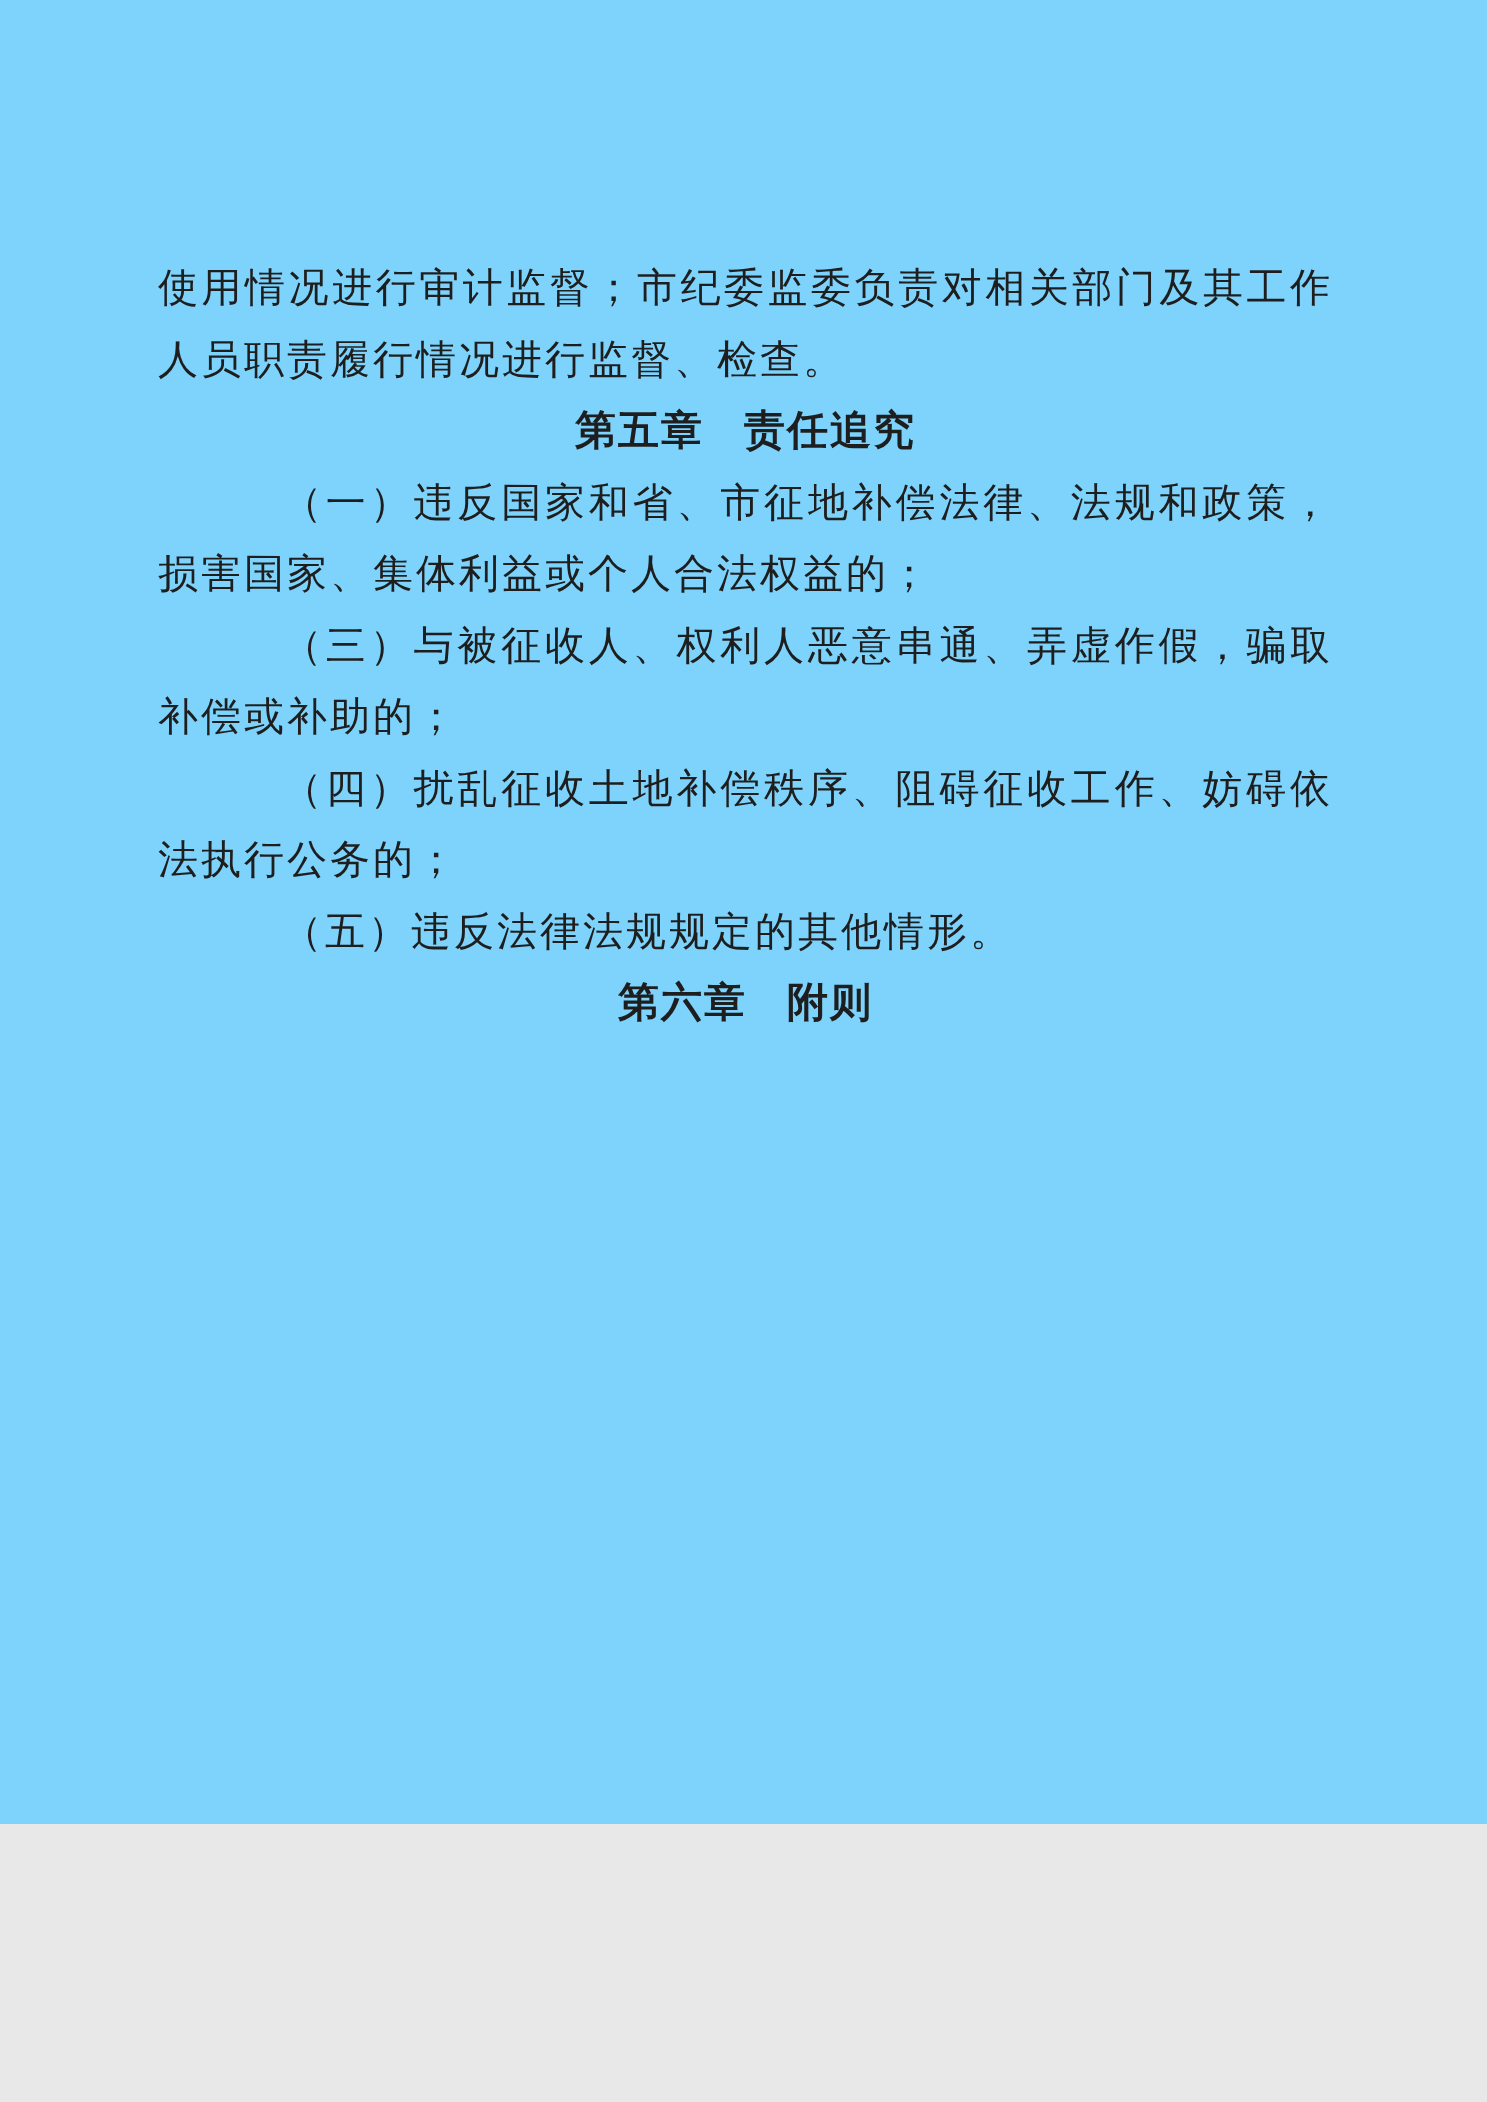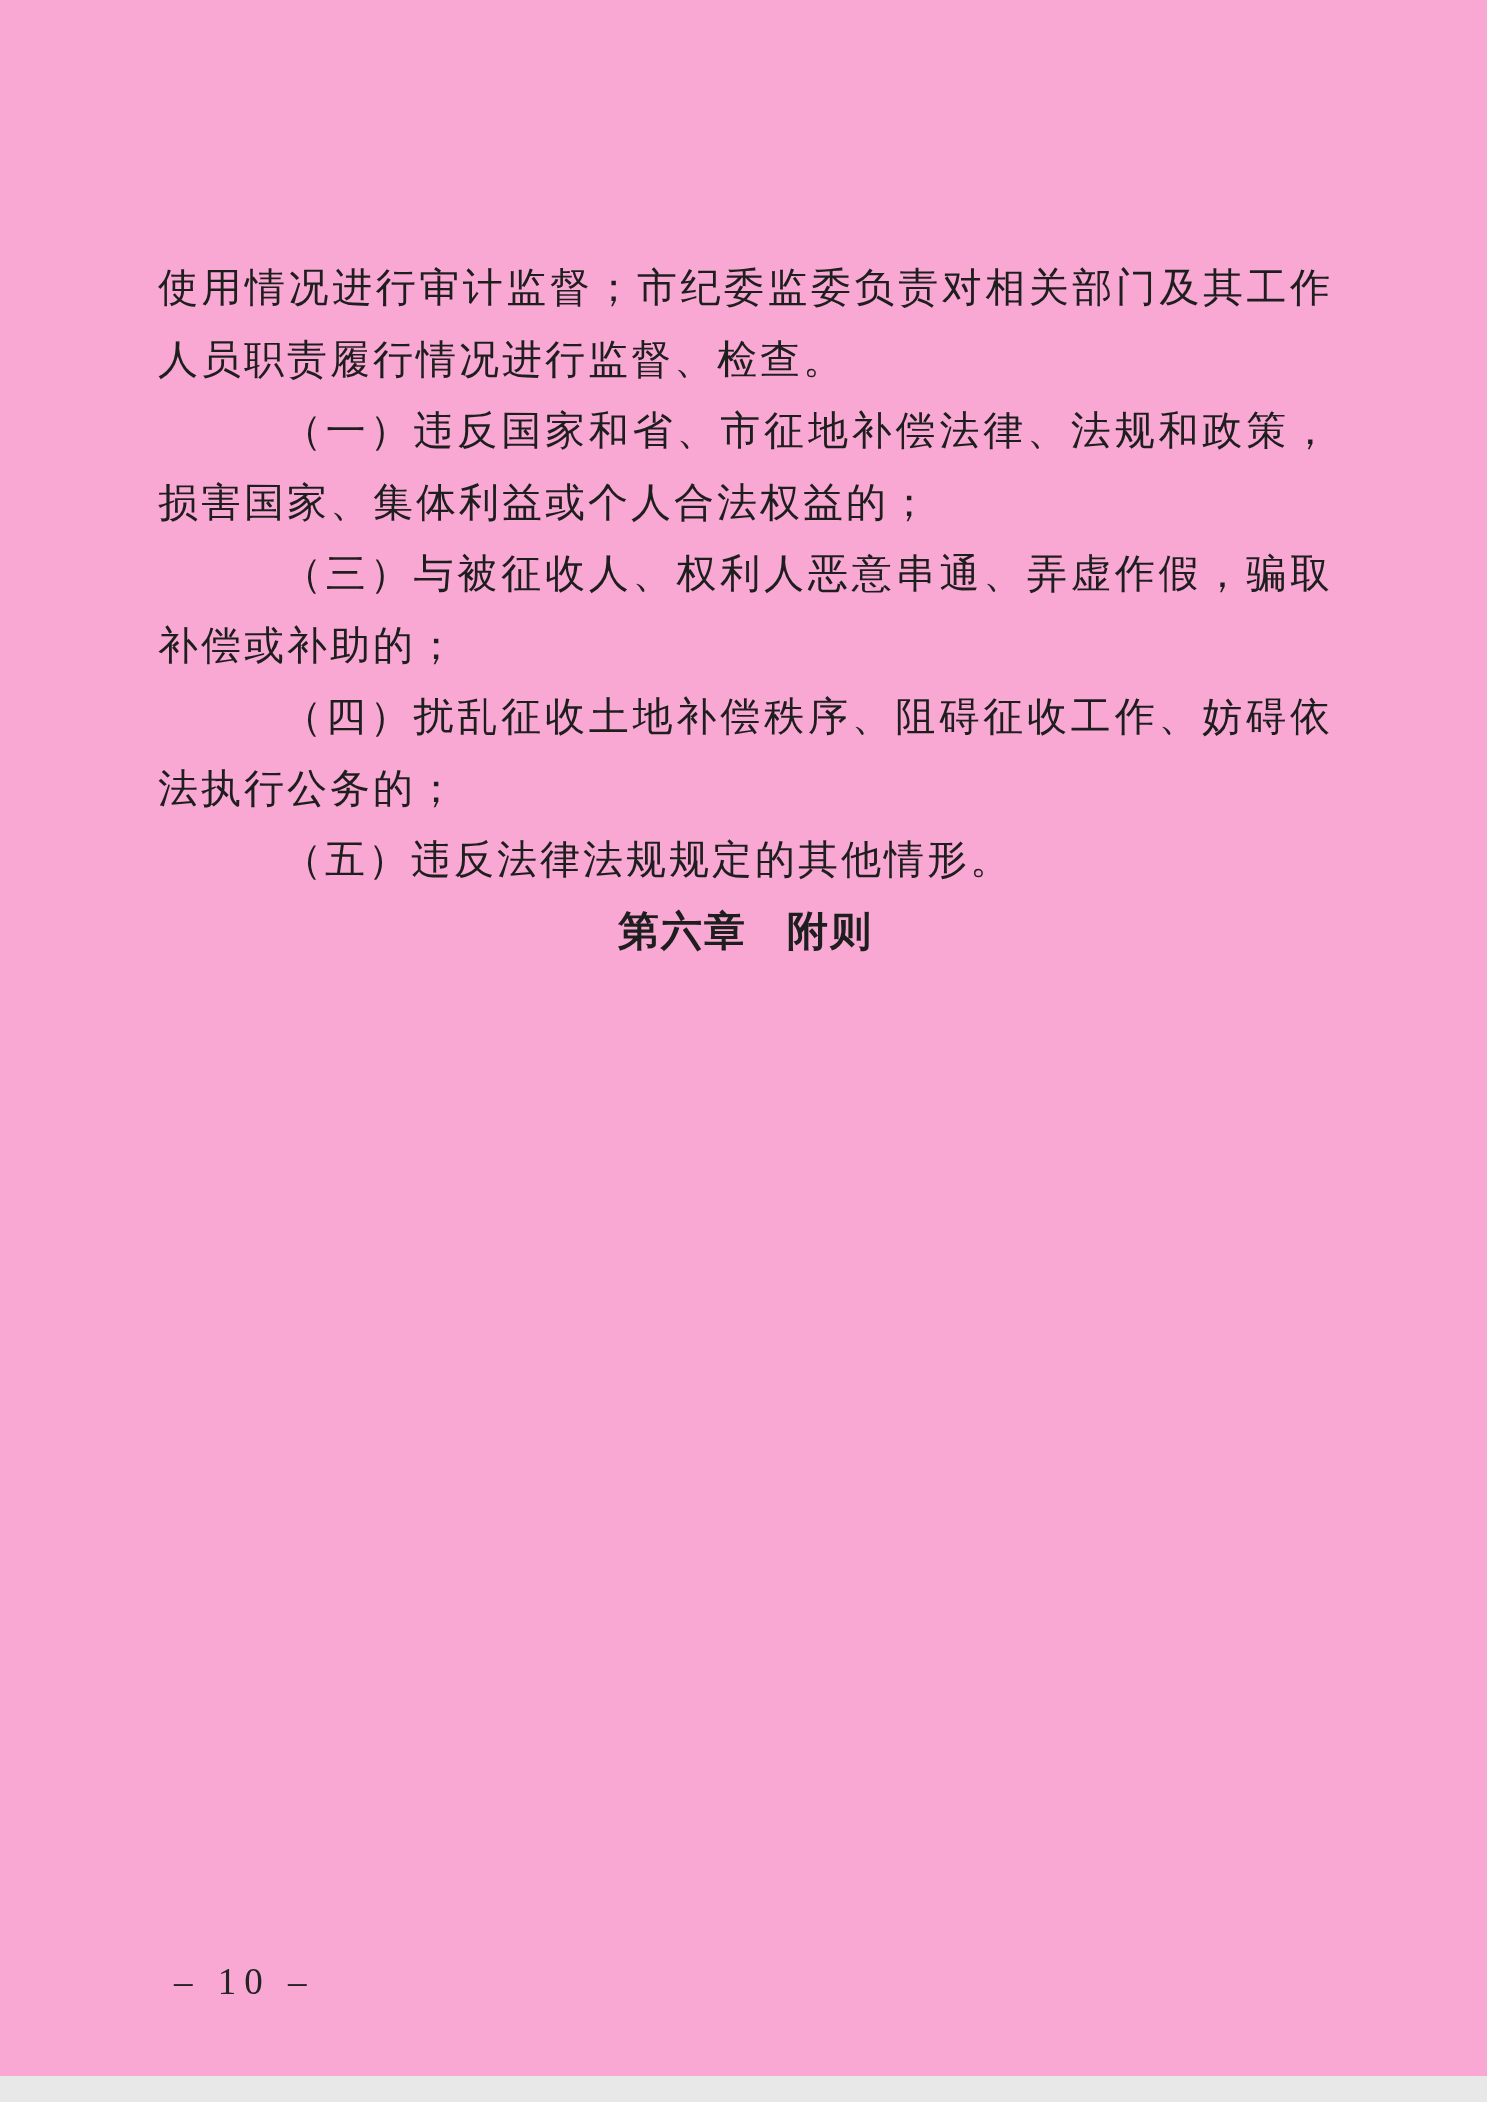--- a/index.html
+++ b/index.html
@@ -3,23 +3,23 @@
 <meta charset="utf-8">
 <style>
   html, body {
     margin: 0;
     padding: 0;
     background: #e8e8e8;
   }
   .page {
     position: relative;
     width: 1487px;
-    height: 2076px;
+    height: 1824px;
     margin: 0 auto;
-    background: #f9a8d4;
+    background: #7dd3fc;
     color: #1e1e1e;
     font-family: "Liberation Serif", "DejaVu Serif", serif;
     overflow: hidden;
   }
   .doc {
     position: absolute;
     left: 158px;
     top: 252px;
     width: 1175px;
     font-size: 40px;
@@ -74,20 +74,21 @@
 </style>
 </head>
 <body>
 
 <div class="page">
 
   <div class="doc">
 
     <p>使用情况进行审计监督；市纪委监委负责对相关部门及其工作人员职责履行情况进行监督、检查。</p>
 
+    <p class="chapter-heading heading-ch5"><span>第五章</span><span class="h-gap"></span><span>责任追究</span></p>
 
 
     <p class="para-indent">（一）违反国家和省、市征地补偿法律、法规和政策，损害国家、集体利益或个人合法权益的；</p>
 
 
     <p class="para-indent">（三）与被征收人、权利人恶意串通、弄虚作假，骗取补偿或补助的；</p>
 
     <p class="para-indent">（四）扰乱征收土地补偿秩序、阻碍征收工作、妨碍依法执行公务的；</p>
 
     <p class="para-indent">（五）违反法律法规规定的其他情形。</p>

